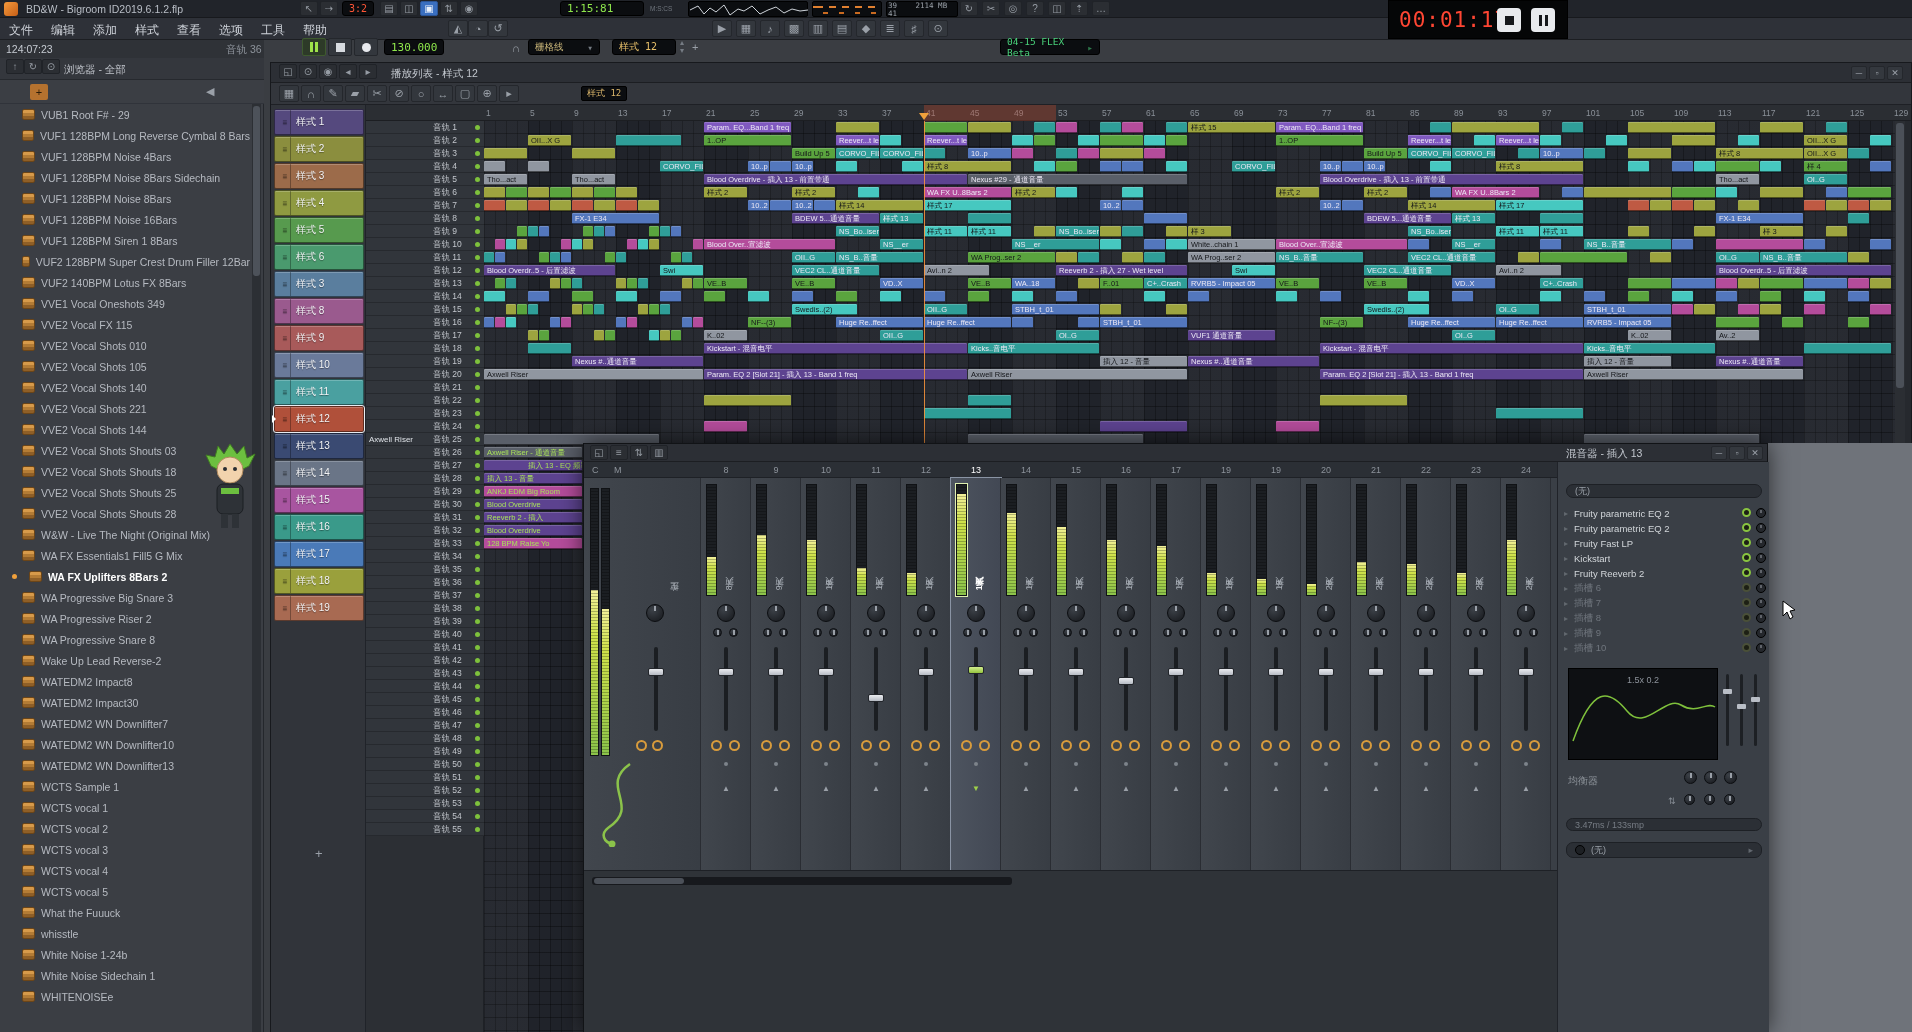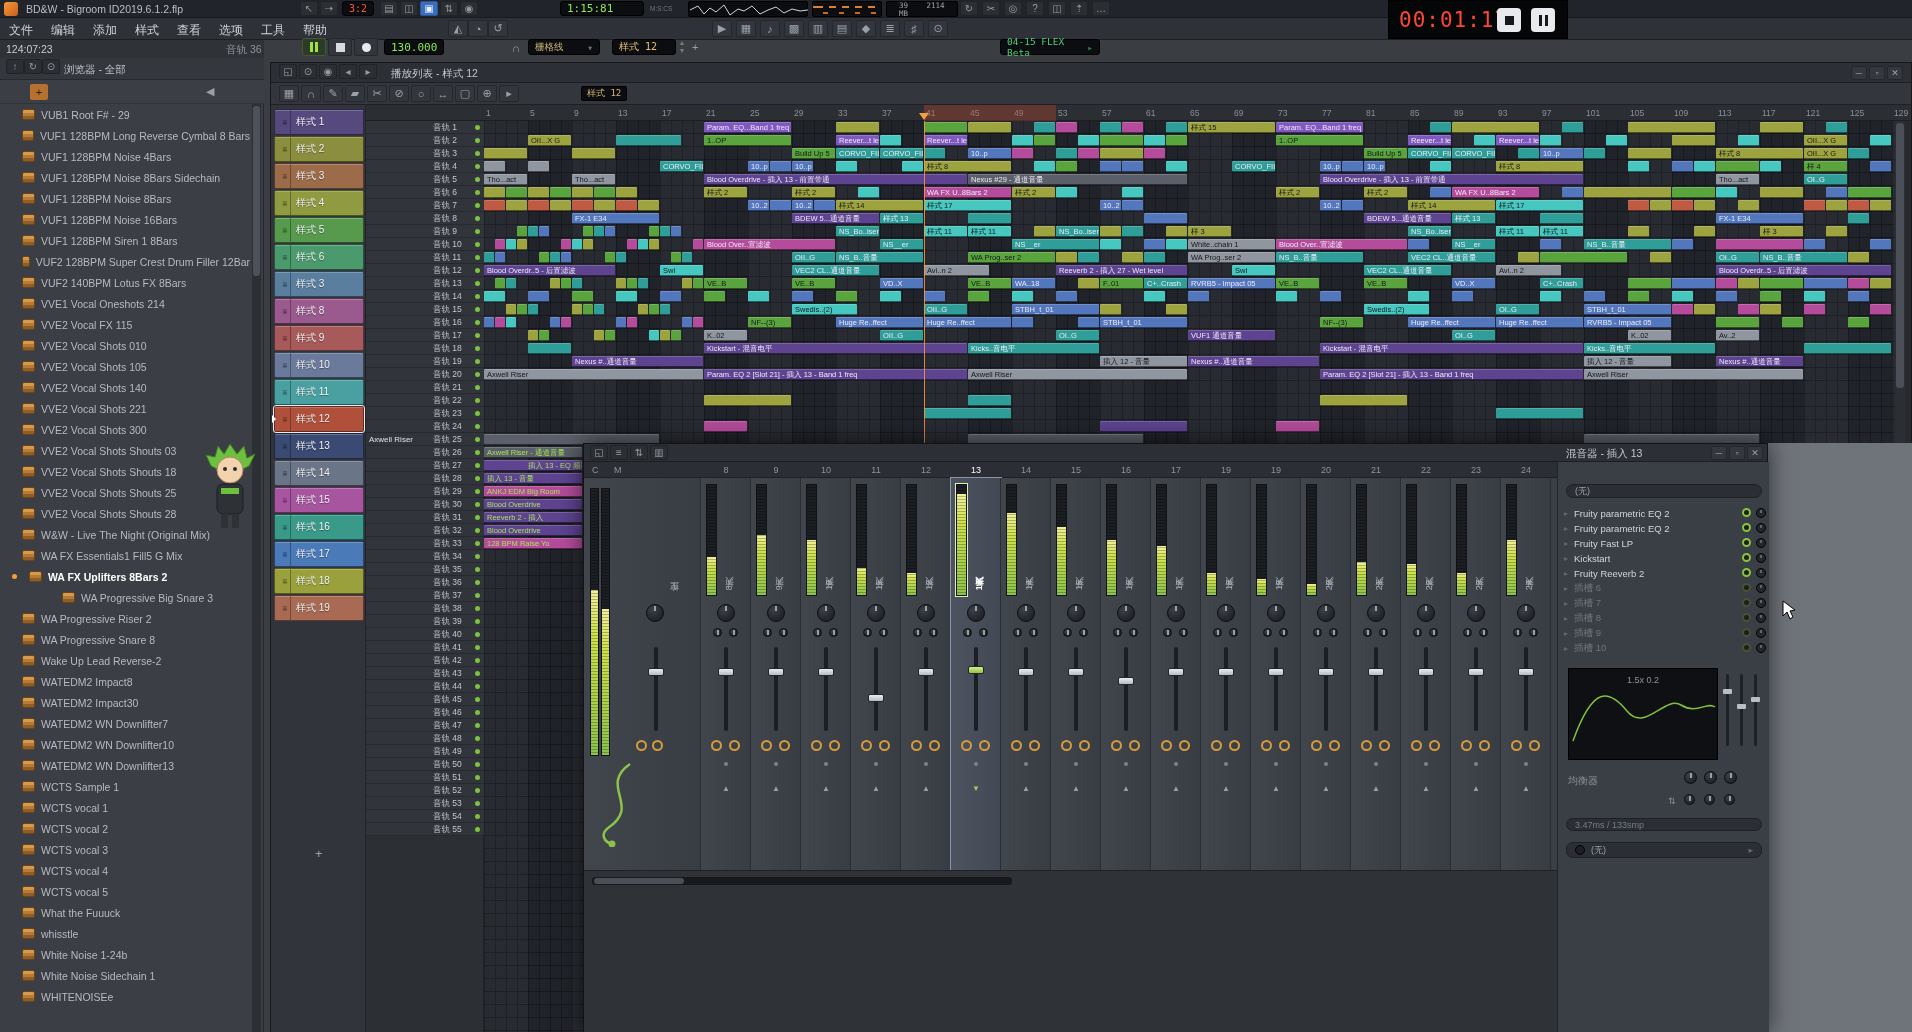--- a/index.html
+++ b/index.html
@@ -113,21 +113,21 @@
 #wavebox .lbl{position:absolute;left:0;top:6px;width:100%;text-align:center;color:#8d939b;font-size:9px}
 .vslider{position:absolute;width:3px;height:72px;background:#1d2024;border-radius:2px}
 .vslider .h{position:absolute;left:-3px;width:9px;height:5px;background:#b9bec6;border-radius:1px}
 #desktop-right{position:absolute;left:1768px;top:443px;width:144px;height:589px;background:#6f737a;z-index:4}
 .fxrow-label{position:absolute;font-size:10px;color:#8c9299}
 .tinyico{position:absolute;color:#868c94;font-size:9px}
 #scope1{position:absolute;left:688px;top:1px;width:120px;height:16px;background:#0b0d10;border:1px solid #000;border-radius:2px}
 #scope2{position:absolute;left:812px;top:1px;width:70px;height:16px;background:#0b0d10;border:1px solid #000;border-radius:2px;
  background-image:repeating-linear-gradient(90deg,#e08030 0 7px,transparent 7px 13px),repeating-linear-gradient(90deg,transparent 0 4px,#c96a20 4px 9px,transparent 9px 16px);
  background-size:100% 2px,100% 2px;background-position:3px 4px,6px 10px;background-repeat:repeat-x}
-#cpu-panel{position:absolute;left:886px;top:1px;width:72px;height:16px;background:#0b0d10;border:1px solid #000;border-radius:2px;color:#9aa0a8;font-size:7.5px;font-family:"DejaVu Sans Mono",monospace;line-height:8px;padding:0 12px}
+#cpu-panel{position:absolute;left:886px;top:1px;width:72px;height:16px;background:#0b0d10;border:1px solid #000;border-radius:2px;color:#9aa0a8;font-size:7.5px;font-family:"DejaVu Sans Mono",monospace;line-height:8px;padding:0 1px}
 </style>
 </head>
 <body>
 
 <div id="screen">
 
   <div id="titlebar">
     <div class="fl-logo"></div>
     <span id="win-title">BD&amp;W - Bigroom ID2019.6.1.2.flp</span>
     <div id="tb-left-tools">
@@ -270,21 +270,21 @@
         <div class="br-item" style="top: 193px;">
           <span class="b-icon"></span>
           <span>VUF2 128BPM Super Crest Drum Filler 12Bar</span>
         </div>
         <div class="br-item" style="top: 214px;">
           <span class="b-icon"></span>
           <span>VUF2 140BPM Lotus FX 8Bars</span>
         </div>
         <div class="br-item" style="top: 235px;">
           <span class="b-icon"></span>
-          <span>VVE1 Vocal Oneshots 214</span>
+          <span>VVE1 Vocal Oneshots 349</span>
         </div>
         <div class="br-item" style="top: 256px;">
           <span class="b-icon"></span>
           <span>VVE2 Vocal FX 115</span>
         </div>
         <div class="br-item" style="top: 277px;">
           <span class="b-icon"></span>
           <span>VVE2 Vocal Shots 010</span>
         </div>
         <div class="br-item" style="top: 298px;">
@@ -294,21 +294,21 @@
         <div class="br-item" style="top: 319px;">
           <span class="b-icon"></span>
           <span>VVE2 Vocal Shots 140</span>
         </div>
         <div class="br-item" style="top: 340px;">
           <span class="b-icon"></span>
           <span>VVE2 Vocal Shots 221</span>
         </div>
         <div class="br-item" style="top: 361px;">
           <span class="b-icon"></span>
-          <span>VVE2 Vocal Shots 300</span>
+          <span>VVE2 Vocal Shots 144</span>
         </div>
         <div class="br-item" style="top: 382px;">
           <span class="b-icon"></span>
           <span>VVE2 Vocal Shots Shouts 03</span>
         </div>
         <div class="br-item" style="top: 403px;">
           <span class="b-icon"></span>
           <span>VVE2 Vocal Shots Shouts 18</span>
         </div>
         <div class="br-item" style="top: 424px;">
@@ -325,21 +325,21 @@
         </div>
         <div class="br-item" style="top: 487px;">
           <span class="b-icon"></span>
           <span>WA FX Essentials1 Fill5 G Mix</span>
         </div>
         <div class="br-item sel" style="top: 508px;">
           <span class="dot"></span>
           <span class="b-icon"></span>
           <span>WA FX Uplifters 8Bars 2</span>
         </div>
-        <div class="br-item" style="top: 529px; margin-left: 40px;">
+        <div class="br-item" style="top: 529px;">
           <span class="b-icon"></span>
           <span>WA Progressive Big Snare 3</span>
         </div>
         <div class="br-item" style="top: 550px;">
           <span class="b-icon"></span>
           <span>WA Progressive Riser 2</span>
         </div>
         <div class="br-item" style="top: 571px;">
           <span class="b-icon"></span>
           <span>WA Progressive Snare 8</span>

